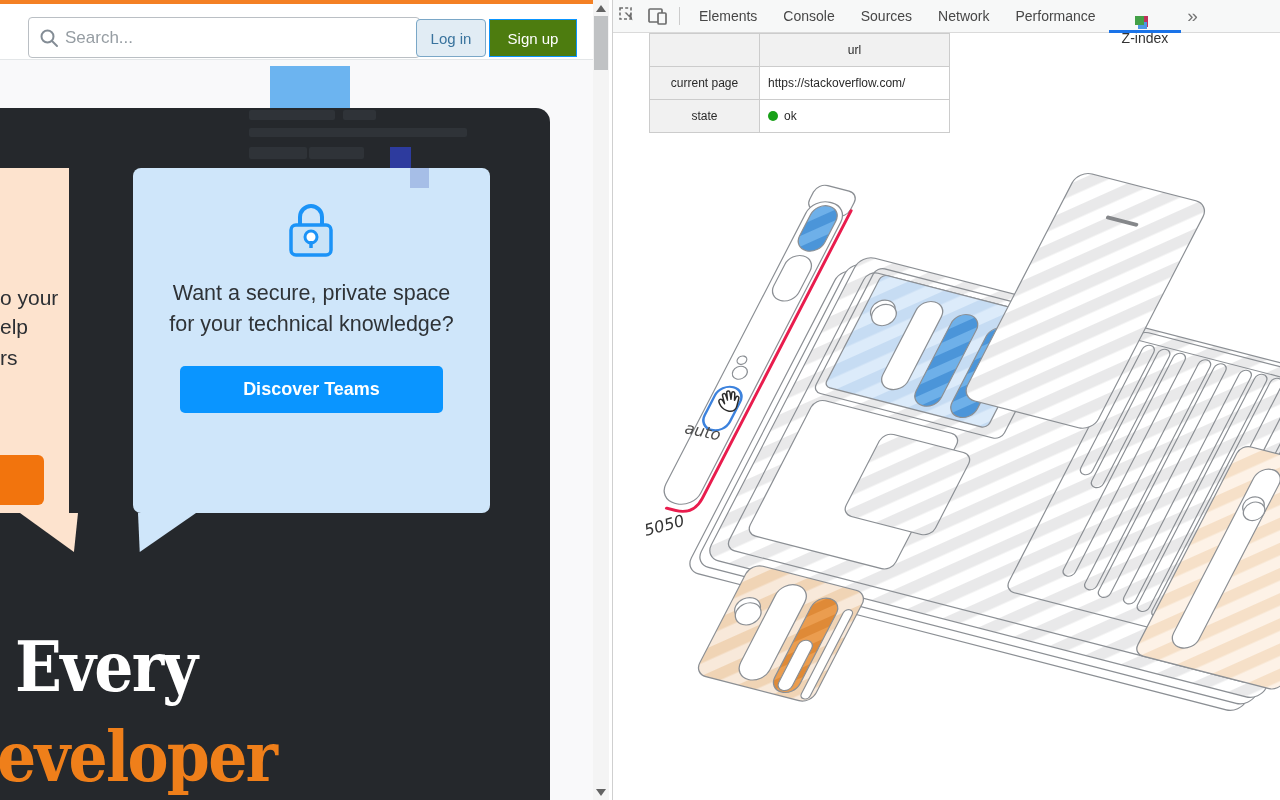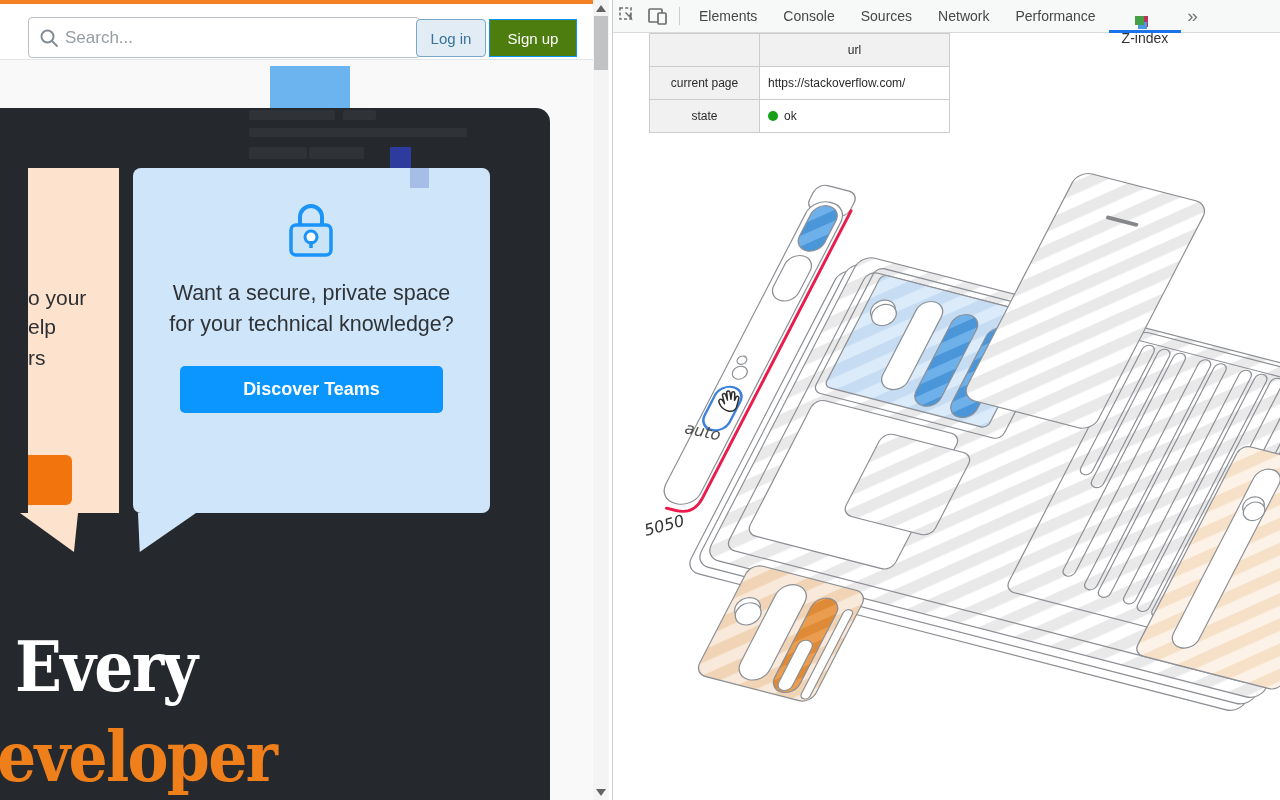--- a/index.html
+++ b/index.html
@@ -41,21 +41,21 @@
   .teams-tail { position:absolute; left:138px; top:405px; width:58px; height:39px; background:#cfe6fa;
                 clip-path:polygon(0 0, 100% 0, 3% 100%); z-index:3; }
   .teams-title { position:absolute; left:0; top:110px; width:357px; text-align:center;
                  font-size:21.5px; line-height:31px; color:#2f3337; }
   .btn-teams { position:absolute; left:47px; top:198px; width:263px; height:47px;
                background:#0a95ff; border:none; border-radius:5px; color:#fff;
                font-size:18px; font-weight:bold; font-family:Liberation Sans, sans-serif; cursor:pointer; }
   .lock-wrap { position:absolute; left:156px; top:31px; }
 
   
-  .left-card { position:absolute; left:0; top:60px; width:91px; height:345px; background:#fde3ce; z-index:3;margin-left:28px; }
+  .left-card { position:absolute; left:0; top:60px; width:69px; height:345px; background:#fde3ce; z-index:3; }
   .left-tail { position:absolute; left:20px; top:405px; width:58px; height:39px; background:#fde3ce;
                clip-path:polygon(0 0, 100% 0, 93% 100%); z-index:3; }
   .left-line { position:absolute; left:0; font-size:21px; color:#2c2f33; white-space:nowrap; }
   .btn-orange { position:absolute; left:0; top:287px; width:44px; height:50px; background:#f2740d;
                 border:none; border-radius:0 6px 6px 0; cursor:pointer; }
 
   .h1 { position:absolute; font-family:"DejaVu Serif", serif; font-weight:bold; font-size:70px;
         letter-spacing:-2px; transform:scaleX(.88); transform-origin:left; white-space:nowrap; }
   .h1a { left:15px; top:517px; color:#ffffff; }
   .h1b { left:-3px; top:607px; color:#ef7f1a; }

